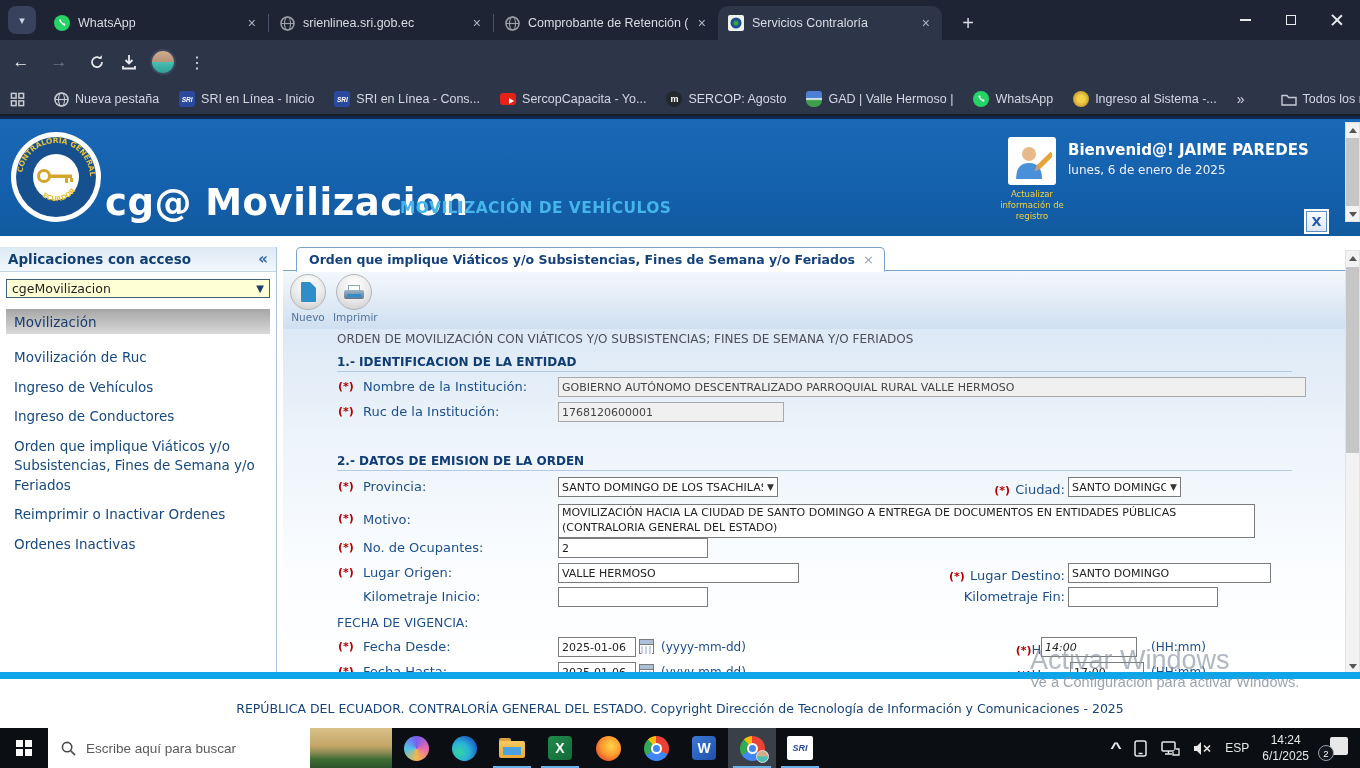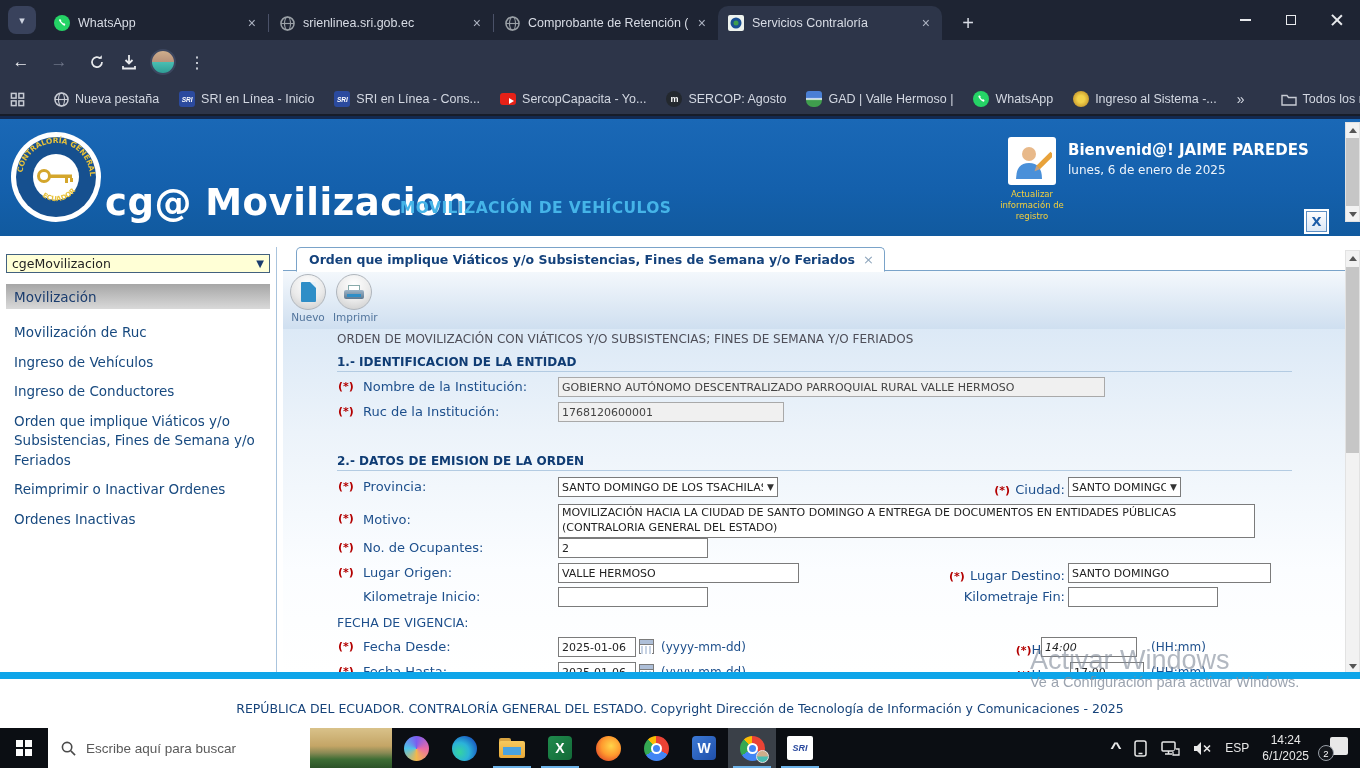--- a/index.html
+++ b/index.html
@@ -401,20 +401,24 @@
   <div class="vsbtn" style="top:0;">
       <div class="tri-up"></div>
     </div>
   <div class="vthumb" style="top:15px; height:68px;"></div>
   <div class="vsbtn" style="bottom:0;">
       <div class="tri-down"></div>
     </div>
 </div>
 
 <div id="sidebar">
+  <div id="sb-head">
+    <span class="t">Aplicaciones con acceso</span>
+    <span class="c">«</span>
+  </div>
   <div id="sb-select">
     <span class="v">cgeMovilizacion</span>
     <span class="ch">▼</span>
   </div>
   <div id="sb-group">Movilización</div>
   <div id="sb-items">
     <div class="sb-item">Movilización de Ruc</div>
     <div class="sb-item">Ingreso de Vehículos</div>
     <div class="sb-item">Ingreso de Conductores</div>
     <div class="sb-item">Orden que implique Viáticos y/o Subsistencias, Fines de Semana y/o Feriados</div>
@@ -451,21 +455,21 @@
 
   <div id="content">
     <div class="abs" style="left:54px; top:3px; color:#4e4e58; font-size:12px;">ORDEN DE MOVILIZACIÓN CON VIÁTICOS Y/O SUBSISTENCIAS; FINES DE SEMANA Y/O FERIADOS</div>
 
     <div class="sect" style="top:26px;">1.- IDENTIFICACION DE LA ENTIDAD</div>
     <div class="sline" style="top:42px;"></div>
 
     <div class="row" style="top:48px;">
       <span class="star" style="left:55px;">(*)</span>
       <span class="fl" style="left:80px;">Nombre de la Institución:</span>
-      <input class="tin ro" style="left: 275px; top: 0px; width: 547px;" readonly="" value="GOBIERNO AUTÓNOMO DESCENTRALIZADO PARROQUIAL RURAL VALLE HERMOSO">
+      <input class="tin ro" style="left: 275px; top: 0px; width: 748px;" readonly="" value="GOBIERNO AUTÓNOMO DESCENTRALIZADO PARROQUIAL RURAL VALLE HERMOSO">
     </div>
     <div class="row" style="top:73px;">
       <span class="star" style="left:55px;">(*)</span>
       <span class="fl" style="left:80px;">Ruc de la Institución:</span>
       <input class="tin ro" style="left: 275px; top: 0px; width: 226px;" readonly="" value="1768120600001">
     </div>
 
     <div class="sect" style="top:125px;">2.- DATOS DE EMISION DE LA ORDEN</div>
     <div class="sline" style="top:141px;"></div>
 

